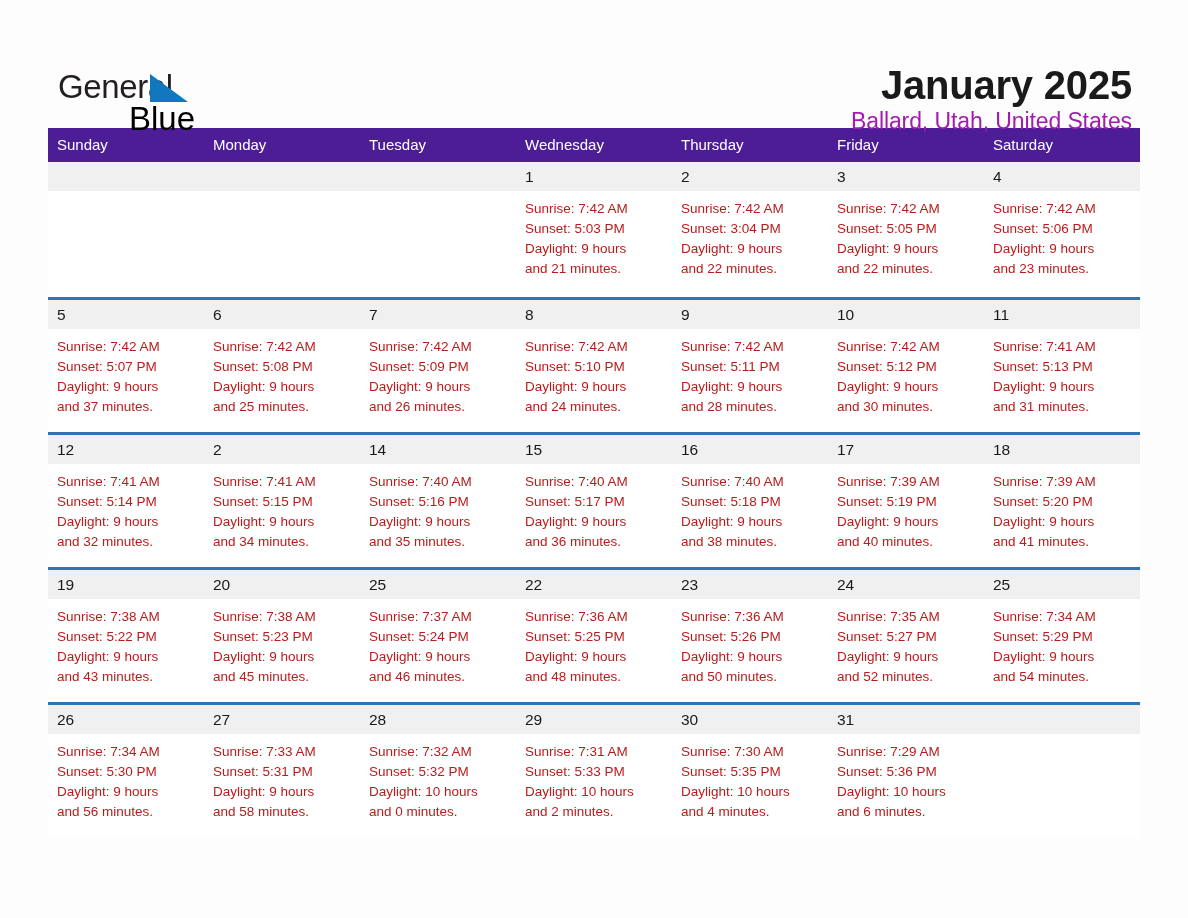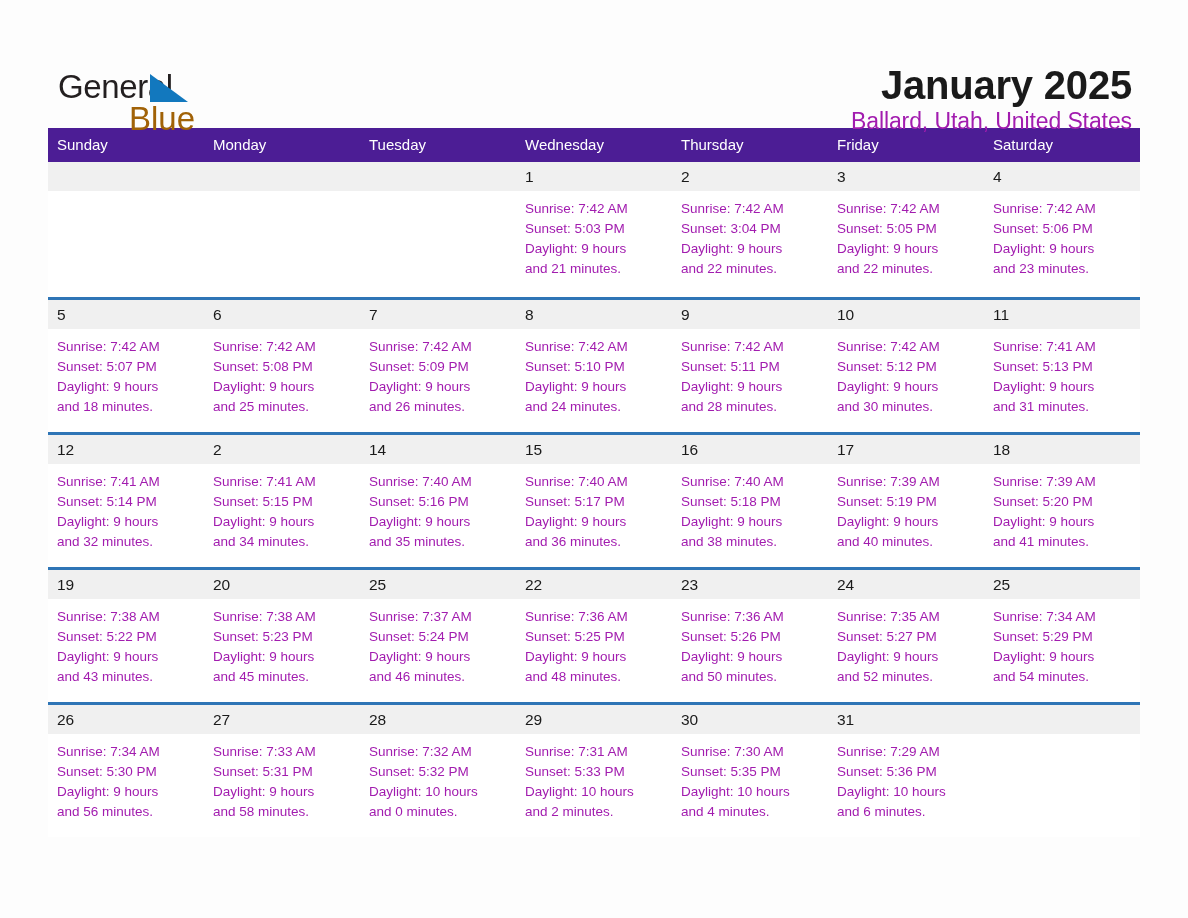--- a/index.html
+++ b/index.html
@@ -48,21 +48,21 @@
     position: absolute;
     top: 12px;
     left: 102px;
     width: 0;
     height: 0;
     border-left: 38px solid #1278be;
     border-top: 28px solid transparent;
   }
   .logo-blue {
     font-size: 33px;
-    color: #a16207;
+    color: #000000;
     line-height: 1;
     position: absolute;
     top: 40px;
     left: 81px;
     font-weight: 400;
   }
 
   .titles {
     text-align: right;
     padding-right: 8px;
@@ -122,21 +122,21 @@
     padding: 6px 0 6px 9px;
     height: 29px;
     line-height: 17px;
   }
   .cell.empty .daynum { color: transparent; }
 
   .info {
     padding: 8px 10px 0 9px;
     font-size: 13.5px;
     line-height: 20px;
-    color: #a21caf;
+    color: #b91c1c;
   }
   .info div { white-space: nowrap; }
 </style>
 </head>
 <body>
 
 <div class="page">
 
   <div class="top">
 
@@ -228,21 +228,21 @@
           </td>
         </tr>
         <tr>
           <td>
             <div class="cell">
               <div class="daynum">5</div>
               <div class="info">
                 <div>Sunrise: 7:42 AM</div>
                 <div>Sunset: 5:07 PM</div>
                 <div>Daylight: 9 hours</div>
-                <div>and 18 minutes.</div>
+                <div>and 37 minutes.</div>
               </div>
             </div>
           </td>
           <td>
             <div class="cell">
               <div class="daynum">6</div>
               <div class="info">
                 <div>Sunrise: 7:42 AM</div>
                 <div>Sunset: 5:08 PM</div>
                 <div>Daylight: 9 hours</div>

